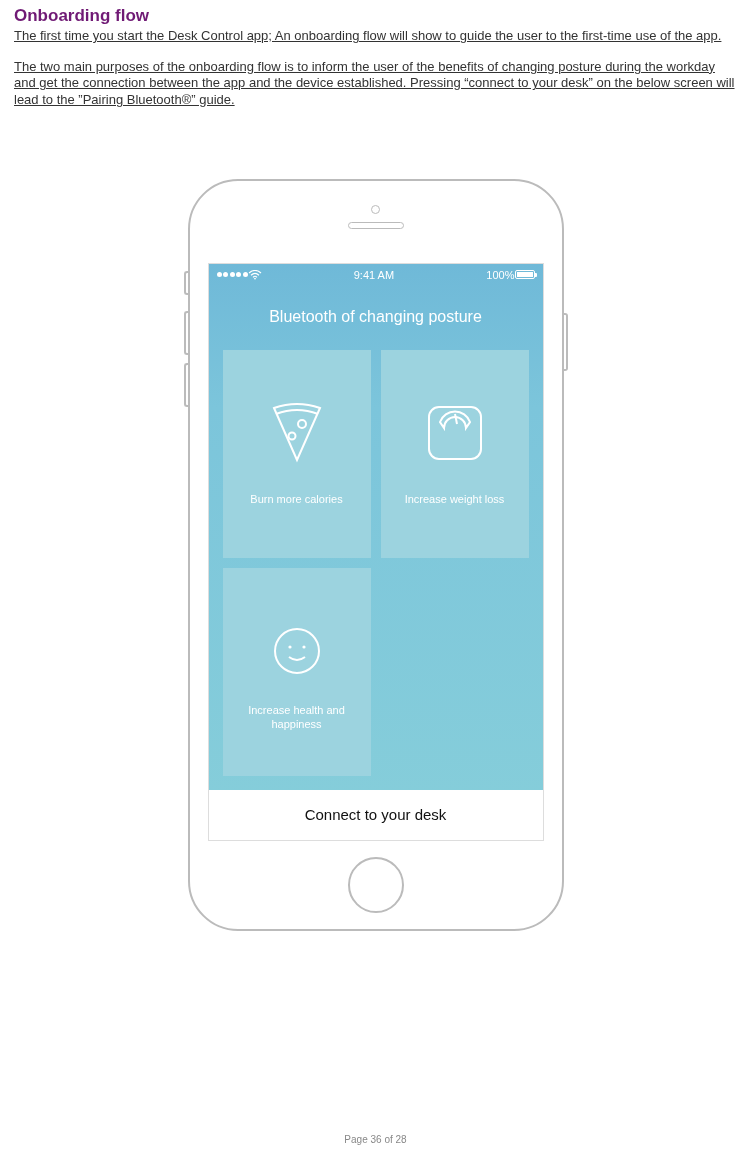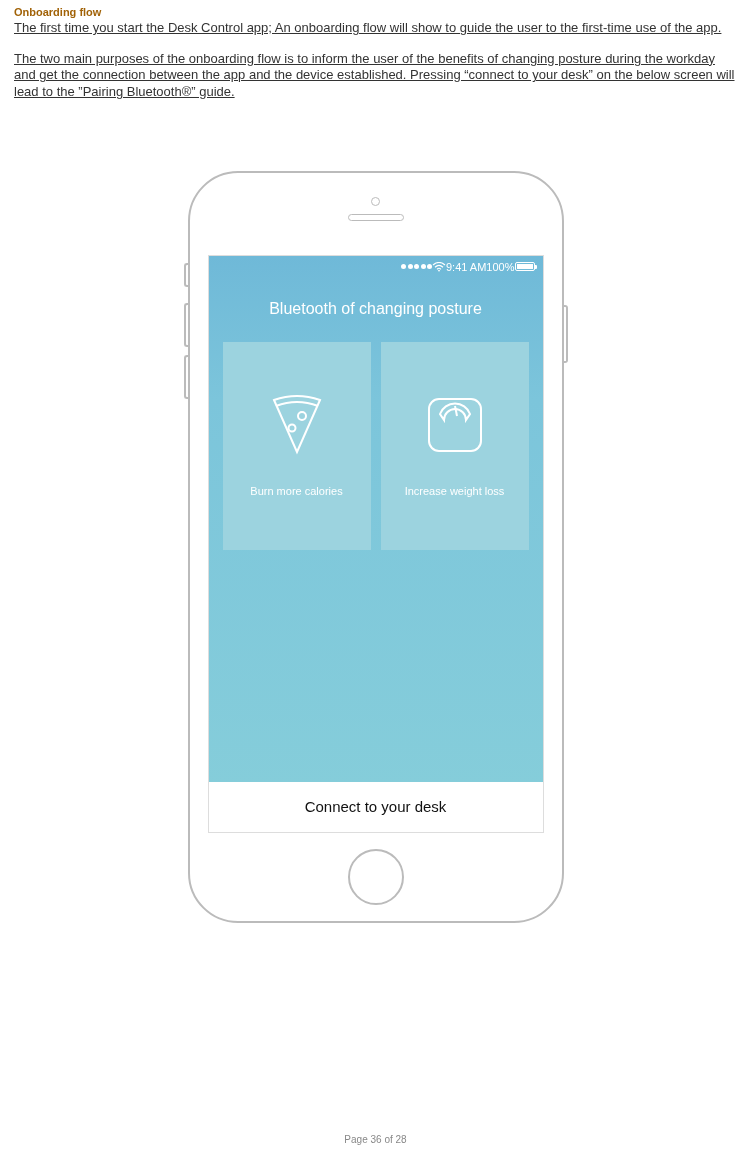--- a/index.html
+++ b/index.html
@@ -8,23 +8,23 @@
     width: 751px;
     min-height: 1159px;
     position: relative;
     background: #fff;
     color: #222;
   }
   .doc-content {
     padding: 6px 14px 0 14px;
   }
   .doc-heading {
-    font-size: 11px;
+    font-size: 17px;
     font-weight: bold;
-    color: #a16207;
+    color: #701a75;
     margin-bottom: 2px;
   }
   .doc-para {
     font-size: 13px;
     font-weight: 300;
     line-height: 1.28;
     color: #333;
     margin-bottom: 14px;
     font-stretch: condensed;
     text-decoration: underline;
@@ -120,21 +120,21 @@
     border: 1px solid #ddd;
     background: linear-gradient(180deg, #6fb9d8 0%, #7cc5db 25%, #86ceda 100%);
     overflow: hidden;
     display: flex;
     flex-direction: column;
   }
   .status-bar {
     height: 22px;
     display: flex;
     align-items: center;
-    justify-content: flex-end;
+    justify-content: space-between;
     padding: 0 8px;
     color: #fff;
     font-size: 11px;
     font-weight: 500;
   }
   .status-left, .status-right {
     display: flex;
     align-items: center;
   }
   .signal-dots {
@@ -296,20 +296,31 @@
           <div class="tile-icon">
             <svg width="62" height="62" viewBox="0 0 62 62">
               <rect x="5" y="5" width="52" height="52" rx="10" fill="none" stroke="#fff" stroke-width="2"></rect>
               <path d="M16 20 A 16 16 0 0 1 46 20 L42 26 A 10 10 0 0 0 20 26 Z" fill="none" stroke="#fff" stroke-width="2"></path>
               <line x1="31" y1="12" x2="33" y2="22" stroke="#fff" stroke-width="2"></line>
             </svg>
           </div>
           <div class="tile-label">Increase weight loss</div>
         </div>
 
+        <div class="tile">
+          <div class="tile-icon">
+            <svg width="56" height="56" viewBox="0 0 56 56">
+              <circle cx="28" cy="28" r="22" fill="none" stroke="#fff" stroke-width="2"></circle>
+              <circle cx="21" cy="24" r="1.6" fill="#fff"></circle>
+              <circle cx="35" cy="24" r="1.6" fill="#fff"></circle>
+              <path d="M20 34 Q28 40 36 34" fill="none" stroke="#fff" stroke-width="2"></path>
+            </svg>
+          </div>
+          <div class="tile-label">Increase health and happiness</div>
+        </div>
       </div>
 
       <div class="bottom-bar">Connect to your desk</div>
     </div>
   </div>
 </div>
 
 <div class="page-footer">Page 36 of 28</div>
 
 </body></html>

